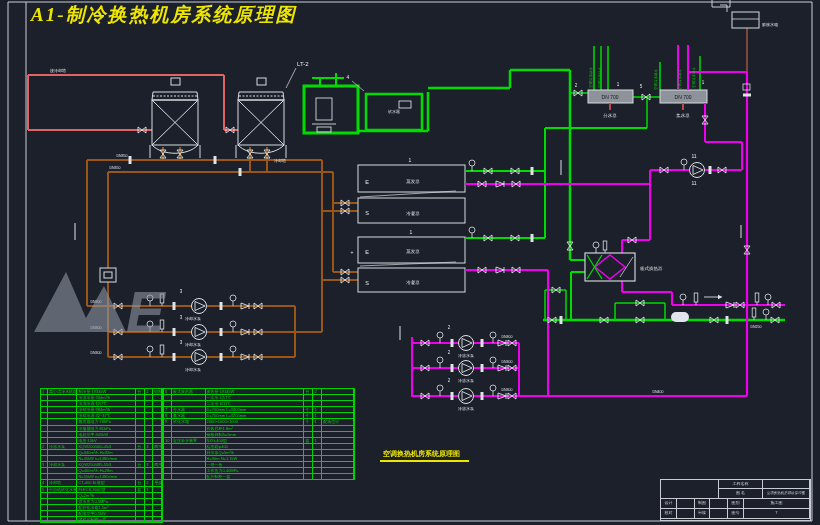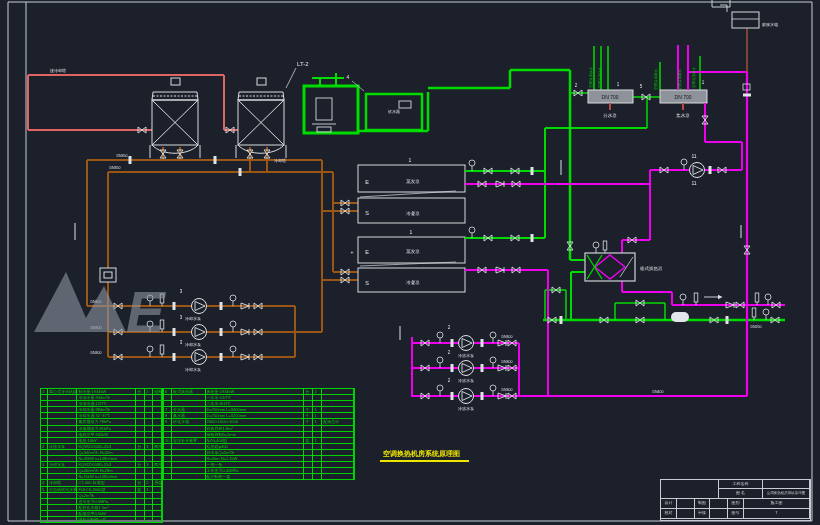--- a/index.html
+++ b/index.html
@@ -415,20 +415,21 @@
         <text font-size="3.5" fill="#e3e6ea" text-anchor="middle" x="507" y="391">DN300</text>
         <text font-size="5" fill="#e3e6ea" text-anchor="middle" x="694" y="158">11</text>
         <text font-size="5" fill="#e3e6ea" text-anchor="middle" x="694" y="185">11</text>
         <text font-size="4.5" fill="#e3e6ea" text-anchor="start" x="640" y="270">板式换热器</text>
         <text font-size="3.5" fill="#e3e6ea" text-anchor="middle" x="658" y="393">DN400</text>
         <text font-size="3.5" fill="#e3e6ea" text-anchor="middle" x="756" y="328">DN250</text>
         <text font-size="4" fill="#e3e6ea" text-anchor="start" x="762" y="26">膨胀水箱</text>
       </g>
 </svg>
 
+<div id="main-title">A1-制冷换热机房系统原理图</div>
 
 <svg id="wm-logo" width="160" height="100">
   <polygon points="6,86 38,26 64,86" fill="#8e95a1"></polygon>
   <polygon points="50,86 76,40 98,86" fill="#8e95a1"></polygon>
   <text x="98" y="86" font-size="58" font-weight="bold" font-style="italic" fill="#8e95a1">E</text>
 </svg>
 
 <div id="eqt-left" class="eqt">
       <div class="trow">
         <div class="tcell" style="width: 7px;">1</div>

